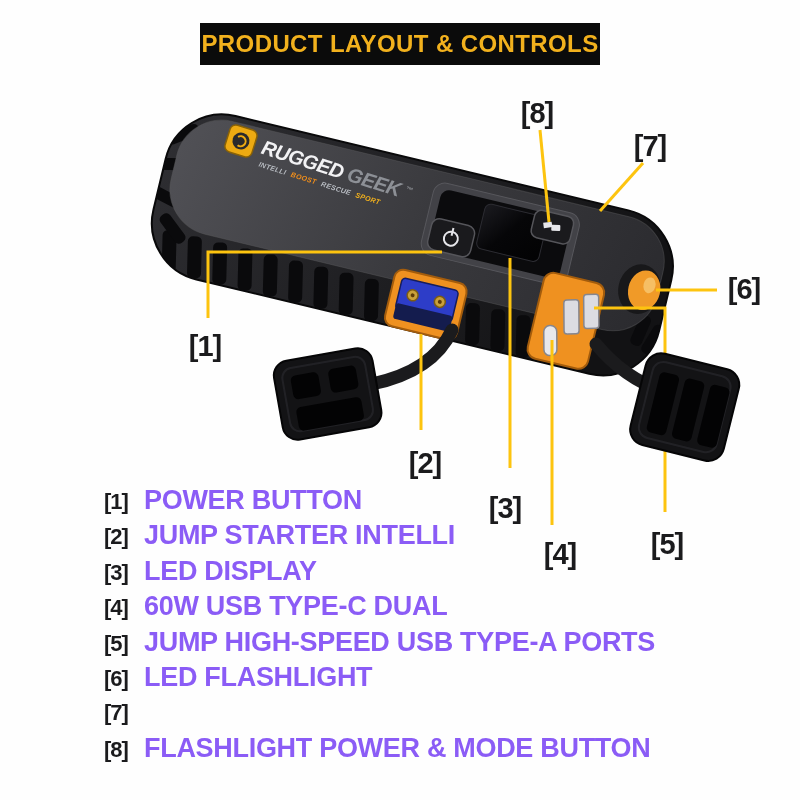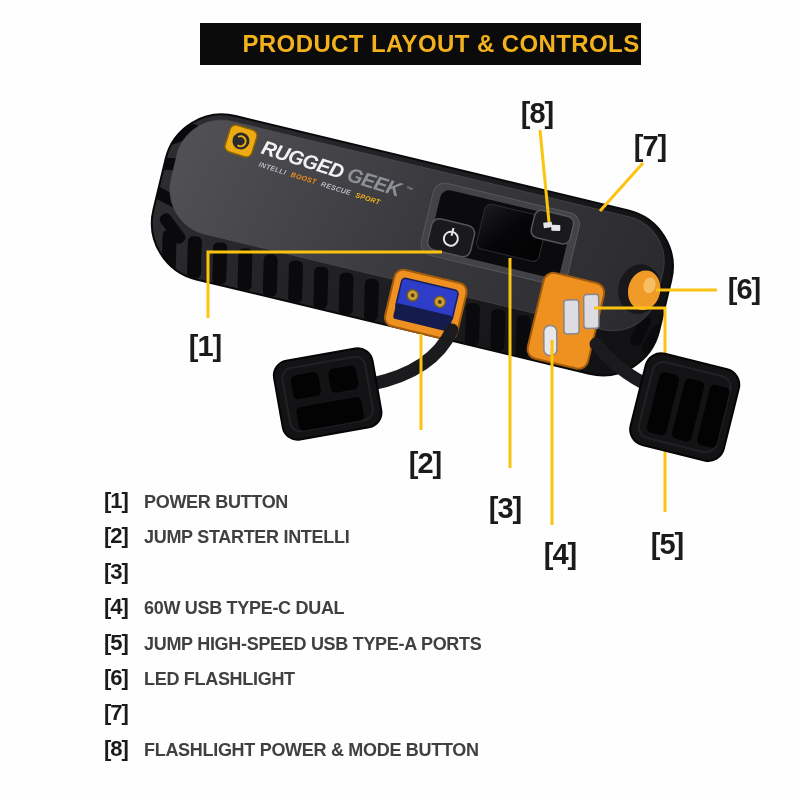--- a/index.html
+++ b/index.html
@@ -1,30 +1,30 @@
 <!DOCTYPE html>
 <html><head>
 <meta charset="utf-8">
 <style>
   html,body{margin:0;padding:0;background:#ffffff;}
   .stage{position:relative;width:800px;height:800px;background:#fefefe;overflow:hidden;
          font-family:"Liberation Sans","DejaVu Sans",sans-serif;}
   .banner{position:absolute;left:200px;top:23px;width:400px;height:42px;background:#0b0b0b;
-          display:flex;align-items:center;justify-content:center;padding-left:41px;}
+          display:flex;align-items:center;justify-content:center;}
   .banner span{color:#f2b11d;font-size:24px;font-weight:bold;letter-spacing:.4px;}
   .diagram-svg{position:absolute;left:0;top:0;}
   .callout{position:absolute;transform:translate(-50%,-50%);color:#1b1b1d;font-size:29px;
            font-weight:bold;letter-spacing:-1px;white-space:nowrap;}
   .c1{left:205px;top:346px;} .c2{left:425px;top:463px;} .c3{left:505px;top:508px;}
   .c4{left:560px;top:554px;} .c5{left:667px;top:544px;} .c6{left:744px;top:289px;}
   .c7{left:650px;top:146px;} .c8{left:537px;top:113px;}
   .legend{position:absolute;left:104px;top:483px;}
   .legend-row{display:flex;align-items:baseline;height:35.4px;line-height:35.4px;}
   .legend-num{width:40px;color:#1b1b1d;font-size:22px;font-weight:bold;letter-spacing:-1px;}
-  .legend-label{color:#404040;font-size:18px;font-weight:bold;letter-spacing:-.3px;white-space:nowrap;}
+  .legend-label{color:#8b5cf6;font-size:27px;font-weight:bold;letter-spacing:-.3px;white-space:nowrap;}
 </style>
 </head>
 <body>
 
 <div class="stage">
 
   <div class="banner">
     <span>PRODUCT LAYOUT &amp; CONTROLS</span>
   </div>
 
@@ -189,20 +189,21 @@
     <div class="legend-row">
       <span class="legend-num">[1]</span>
       <span class="legend-label">POWER BUTTON</span>
     </div>
     <div class="legend-row">
       <span class="legend-num">[2]</span>
       <span class="legend-label">JUMP STARTER INTELLI</span>
     </div>
     <div class="legend-row">
       <span class="legend-num">[3]</span>
+      <span class="legend-label">LED DISPLAY</span>
     </div>
     <div class="legend-row">
       <span class="legend-num">[4]</span>
       <span class="legend-label">60W USB TYPE-C DUAL</span>
     </div>
     <div class="legend-row">
       <span class="legend-num">[5]</span>
       <span class="legend-label">JUMP HIGH-SPEED USB TYPE-A PORTS</span>
     </div>
     <div class="legend-row">

